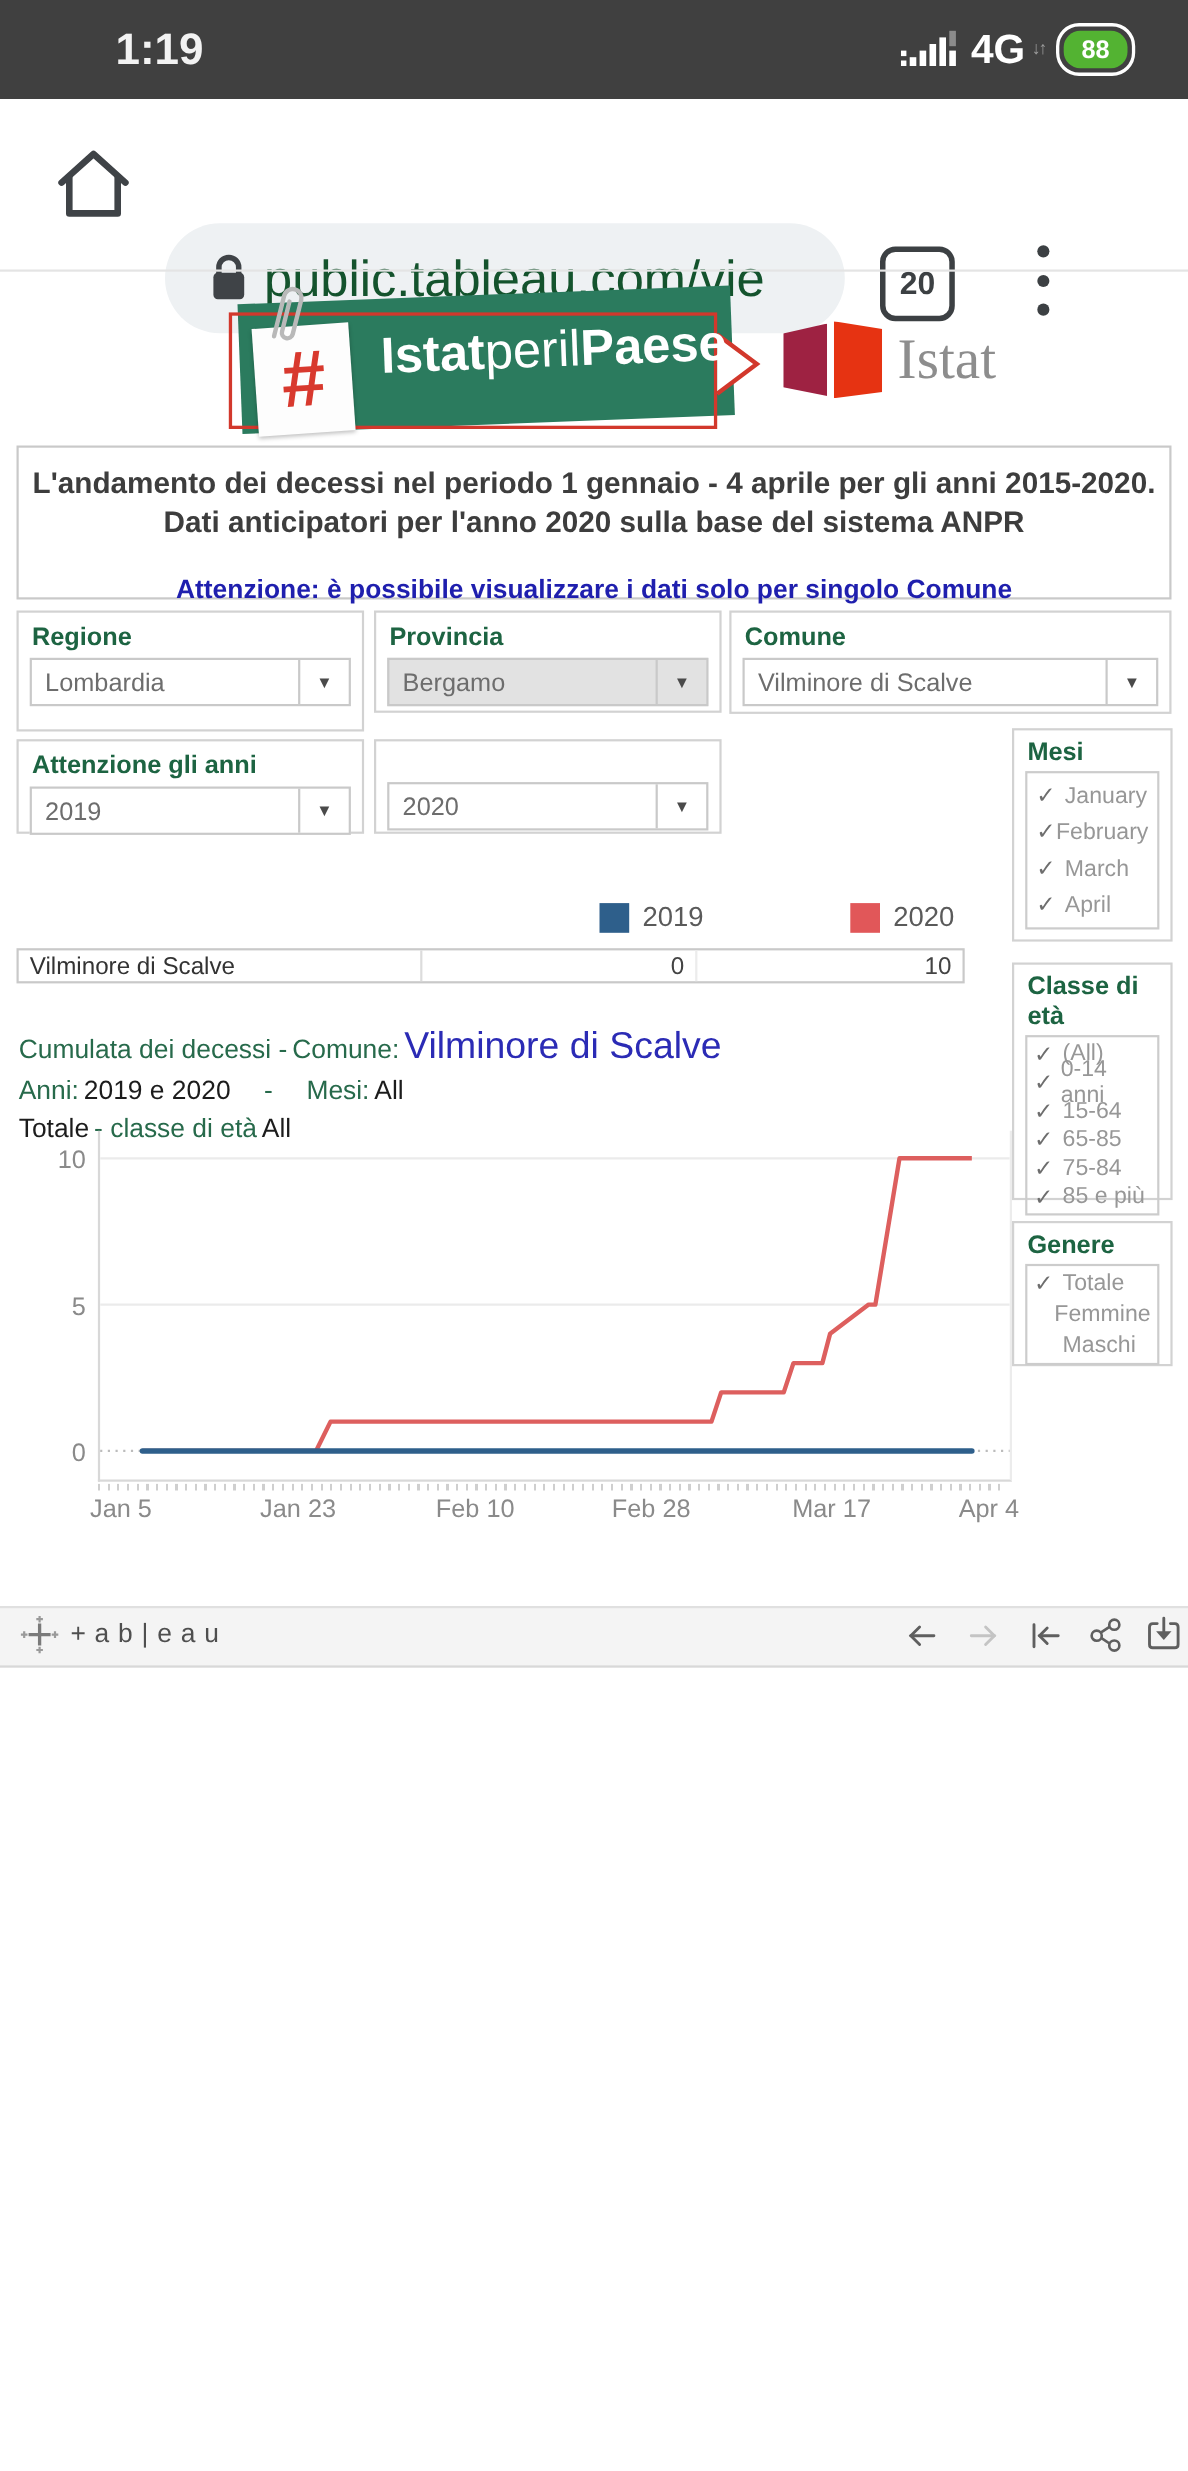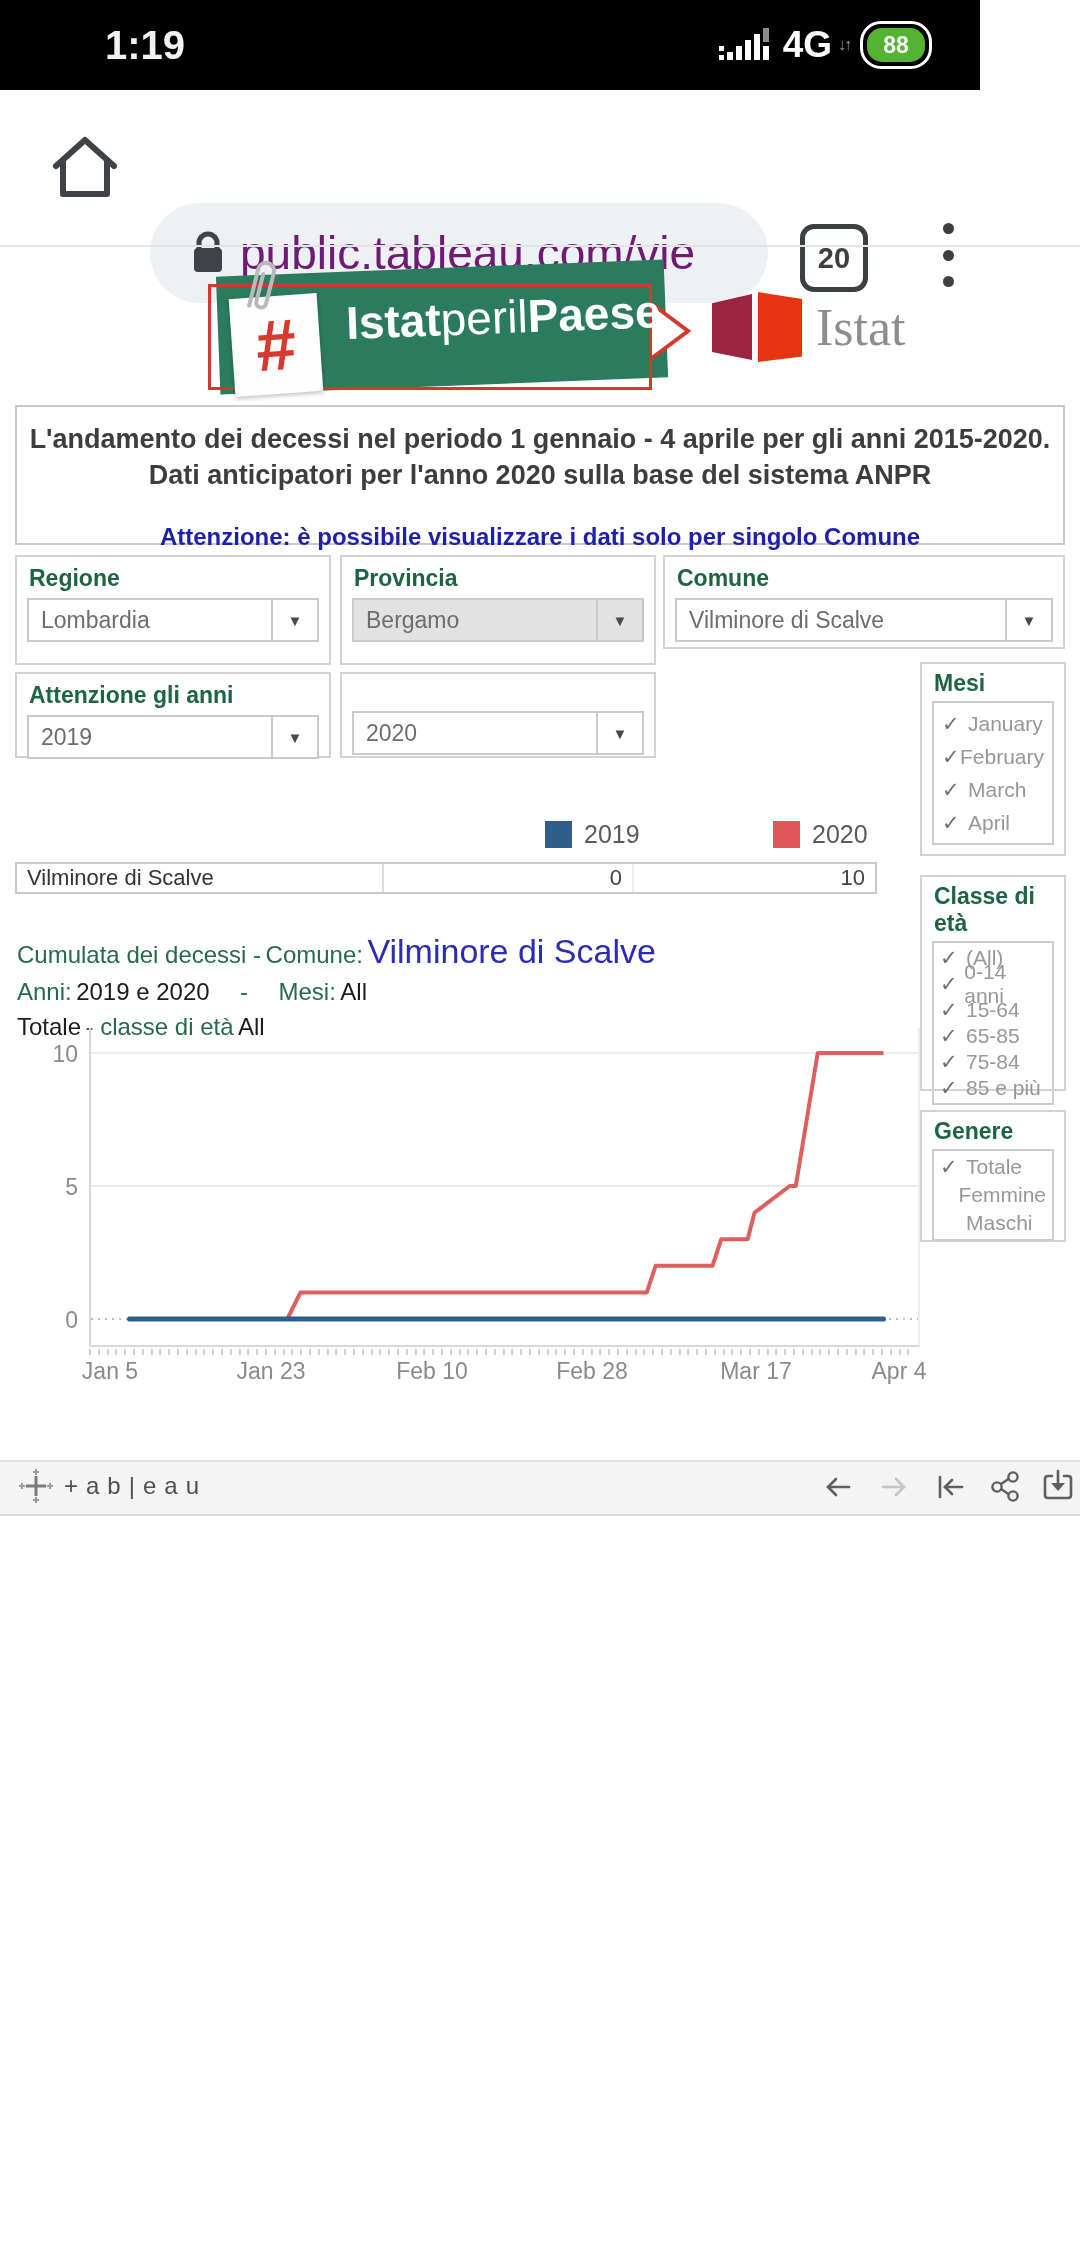--- a/index.html
+++ b/index.html
@@ -1,36 +1,36 @@
 <!DOCTYPE html>
 <html><head>
 <meta charset="utf-8">
 <style>
   html,body{margin:0;padding:0;background:#fff;}
   #screen{position:relative;width:1080px;height:2246px;background:#fff;overflow:hidden;
           font-family:"Liberation Sans",sans-serif;}
 
   
-  .statusbar{position:absolute;left:0;top:0;width:980px;height:90px;background:#000000;}
+  .statusbar{position:absolute;left:0;top:0;width:1080px;height:90px;background:#404040;}
   .sb-time{position:absolute;left:105px;top:0;height:90px;line-height:90px;color:#f2f2f2;
            font-size:40px;font-weight:bold;}
   .sb-right{position:absolute;right:48px;top:0;height:90px;display:flex;align-items:center;gap:10px;}
   .sb-net{color:#fff;font-size:37px;font-weight:bold;text-align:right;}
   .sb-arrows{color:#9a9a9a;font-size:16px;letter-spacing:-2px;margin-left:-4px;}
   .battery{position:relative;width:66px;height:42px;border:3px solid #fff;border-radius:21px;
            display:flex;align-items:center;justify-content:center;}
   .battery-fill{position:absolute;left:4px;top:4px;right:4px;bottom:4px;background:#53b332;border-radius:15px;}
   .battery-text{position:relative;color:#fff;font-size:23px;font-weight:bold;}
 
   
   .browserbar{position:absolute;left:0;top:90px;width:1080px;height:155px;background:#fff;}
   .bb-divider{position:absolute;left:0;top:245px;width:1080px;height:2px;background:#e4e4e4;}
   .urlpill{position:absolute;left:150px;top:113px;width:618px;height:100px;border-radius:50px;
            background:#eef1f3;display:flex;align-items:center;overflow:hidden;}
-  .url-text{font-size:46px;color:#701a75;margin-left:14px;white-space:nowrap;}
+  .url-text{font-size:46px;color:#14532d;margin-left:14px;white-space:nowrap;}
   .tabbox{position:absolute;left:800px;top:134px;width:58px;height:58px;border:5px solid #3c4043;
           border-radius:14px;display:flex;align-items:center;justify-content:center;}
   .tabbox span{font-size:29px;font-weight:bold;color:#3c4043;}
   .kebab{position:absolute;left:928px;top:133px;width:40px;height:64px;display:flex;flex-direction:column;
          align-items:center;justify-content:space-between;}
   .kebab i{width:11px;height:11px;border-radius:50%;background:#3c4043;}
 
   
   .banner-green{position:absolute;left:218px;top:268px;width:448px;height:118px;background:#2b7b5e;
                 transform:rotate(-2.2deg);}
@@ -186,21 +186,21 @@
   <div class="panel" style="left:15px;top:555px;width:316px;height:110px;">
     <div class="plabel">Regione</div>
     <div class="select">
       <span class="val">Lombardia</span>
       <span class="arrowcell">
           <span>▼</span>
         </span>
     </div>
   </div>
 
-  <div class="panel" style="left:340px;top:555px;width:316px;height:110px;">
+  <div class="panel" style="left:340px;top:555px;width:316px;height:93px;">
     <div class="plabel">Provincia</div>
     <div class="select gray">
       <span class="val">Bergamo</span>
       <span class="arrowcell">
           <span>▼</span>
         </span>
     </div>
   </div>
 
   <div class="panel" style="left:663px;top:555px;width:402px;height:94px;">

